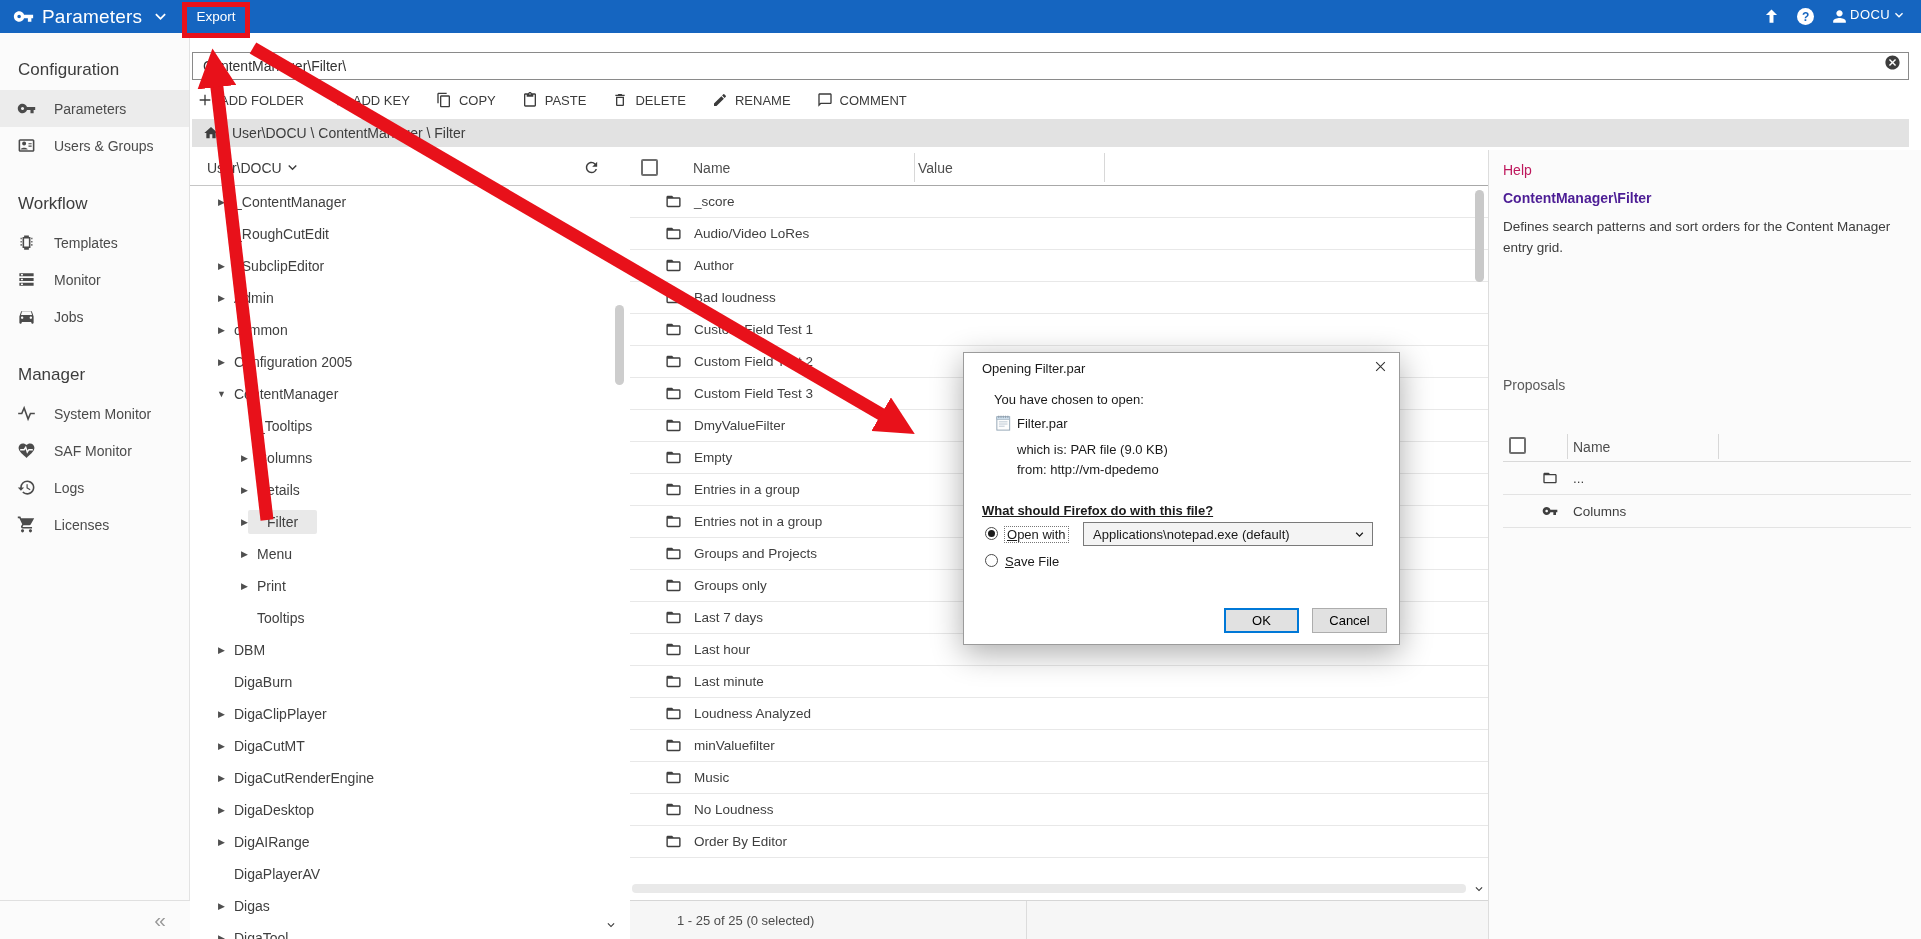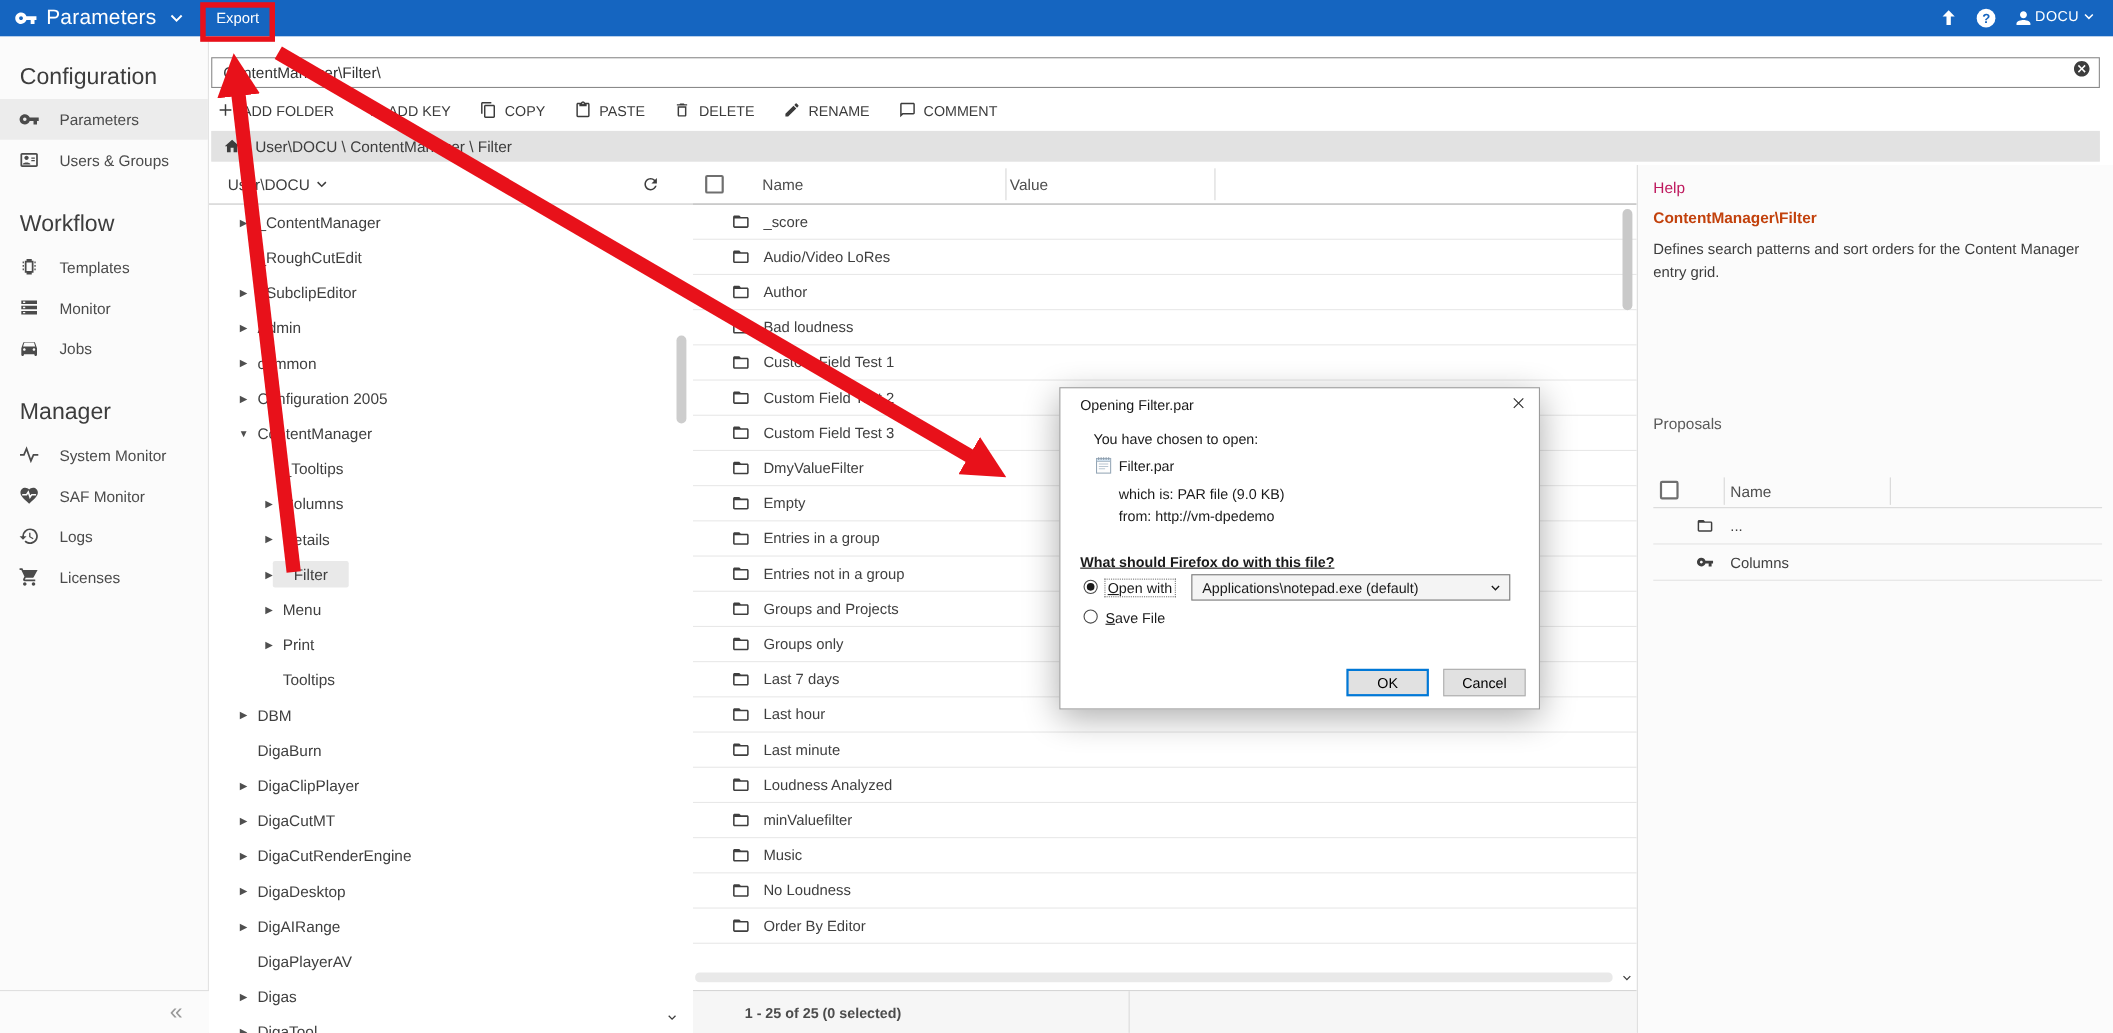--- a/index.html
+++ b/index.html
@@ -20,21 +20,21 @@
   #topbar-right{margin-left:auto;display:flex;align-items:center;gap:16px;padding-right:14px;}
   #topbar-right .ic svg{width:19px;height:19px;fill:#fff;}
   #help-disc{width:17px;height:17px;border-radius:50%;background:#fff;color:#1565c0;font-size:12px;
              font-weight:bold;display:flex;align-items:center;justify-content:center;}
   #user-chip{display:flex;align-items:flex-start;gap:1px;font-size:13px;letter-spacing:.4px;}
   #user-chip .chev svg{width:16px;height:16px;fill:#fff;}
 
   
   #sidebar{position:absolute;left:0;top:33px;width:190px;bottom:0;background:#fbfbfb;
            border-right:1px solid #e3e3e3;box-sizing:border-box;}
-  .section-title{font-size:21px;color:#3d3d3d;margin:30px 0 10px 18px;line-height:20px;}
+  .section-title{font-size:17px;color:#3d3d3d;margin:30px 0 10px 18px;line-height:20px;}
   #sidebar .section:first-child .section-title{margin-top:27px;}
   .side-item{height:37px;display:flex;align-items:center;gap:18px;padding-left:16px;
              color:#4b4b4b;font-size:14px;cursor:pointer;}
   .side-item .ic{width:20px;}
   .side-item .ic svg{width:19px;height:19px;fill:#8e8e8e;}
   .side-item.selected{background:#ececec;}
   #side-footer{position:absolute;left:0;bottom:0;width:190px;height:39px;border-top:1px solid #e0e0e0;
                display:flex;align-items:center;justify-content:flex-end;padding-right:24px;
                box-sizing:border-box;color:#9a9a9a;font-size:21px;background:#fbfbfb;}
 
@@ -78,27 +78,27 @@
   .grid-row{height:32px;display:flex;align-items:center;gap:12px;padding-left:35px;
             border-bottom:1px solid #e8e8e8;box-sizing:border-box;font-size:13.5px;color:#3f3f3f;}
   .grid-row .ic svg{width:17px;height:17px;fill:#6f6f6f;}
   #grid-hscroll{position:absolute;left:2px;width:834px;top:734px;height:9px;background:#e9e9e9;border-radius:4px;}
   #grid-sb-thumb{position:absolute;right:4px;top:40px;width:9px;height:92px;background:#c9c9c9;border-radius:5px;}
   #grid-sb-chev{position:absolute;right:2px;top:732px;}
   #grid-sb-chev svg{width:14px;height:14px;fill:#555;}
   #grid-footer{position:absolute;left:0;bottom:0;width:858px;height:39px;background:#f6f6f6;
                border-top:1px solid #d6d6d6;box-sizing:border-box;display:flex;}
   #grid-footer .pg-cell{width:397px;border-right:1px solid #dcdcdc;display:flex;align-items:center;
-               padding-left:47px;box-sizing:border-box;font-size:13px;color:#4c4c4c;font-weight:bold;}
+               padding-left:47px;box-sizing:border-box;font-size:13px;color:#4c4c4c;}
 
   
   #help-panel{position:absolute;left:1488px;top:150px;right:0;bottom:0;background:#fbfbfb;
               border-left:1px solid #ddd;box-sizing:border-box;}
   #help-title{position:absolute;left:14px;top:12px;font-size:14px;color:#be185d;}
-  #help-subject{position:absolute;left:14px;top:40px;font-size:14px;font-weight:bold;color:#c2410c;}
+  #help-subject{position:absolute;left:14px;top:40px;font-size:14px;font-weight:bold;color:#4c1d95;}
   #help-desc{position:absolute;left:14px;top:66px;width:412px;font-size:13.5px;line-height:21px;color:#3d3d3d;}
   #proposals-title{position:absolute;left:14px;top:227px;font-size:14px;color:#5a5a5a;}
   #proposals{position:absolute;left:14px;top:282px;right:10px;}
   #prop-head{height:29px;position:relative;border-bottom:1px solid #d9d9d9;}
   #prop-head .cb{position:absolute;left:6px;top:5px;}
   #prop-head .col-div{top:2px;bottom:2px;}
   .prop-row{height:32px;display:flex;align-items:center;border-bottom:1px solid #e3e3e3;
             font-size:13.5px;color:#3f3f3f;}
   .prop-row .ic{width:17px;margin-left:38px;margin-right:15px;}
   .prop-row .ic svg{width:16px;height:16px;fill:#666;}

